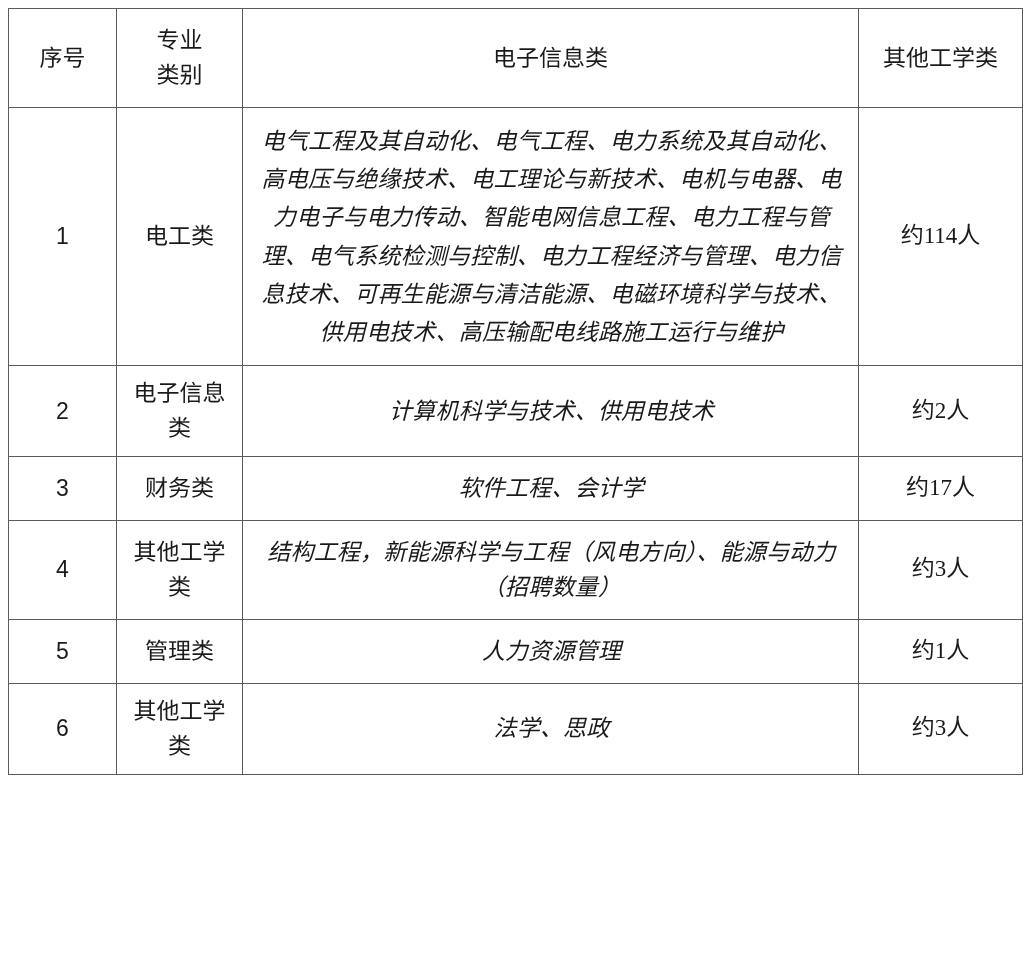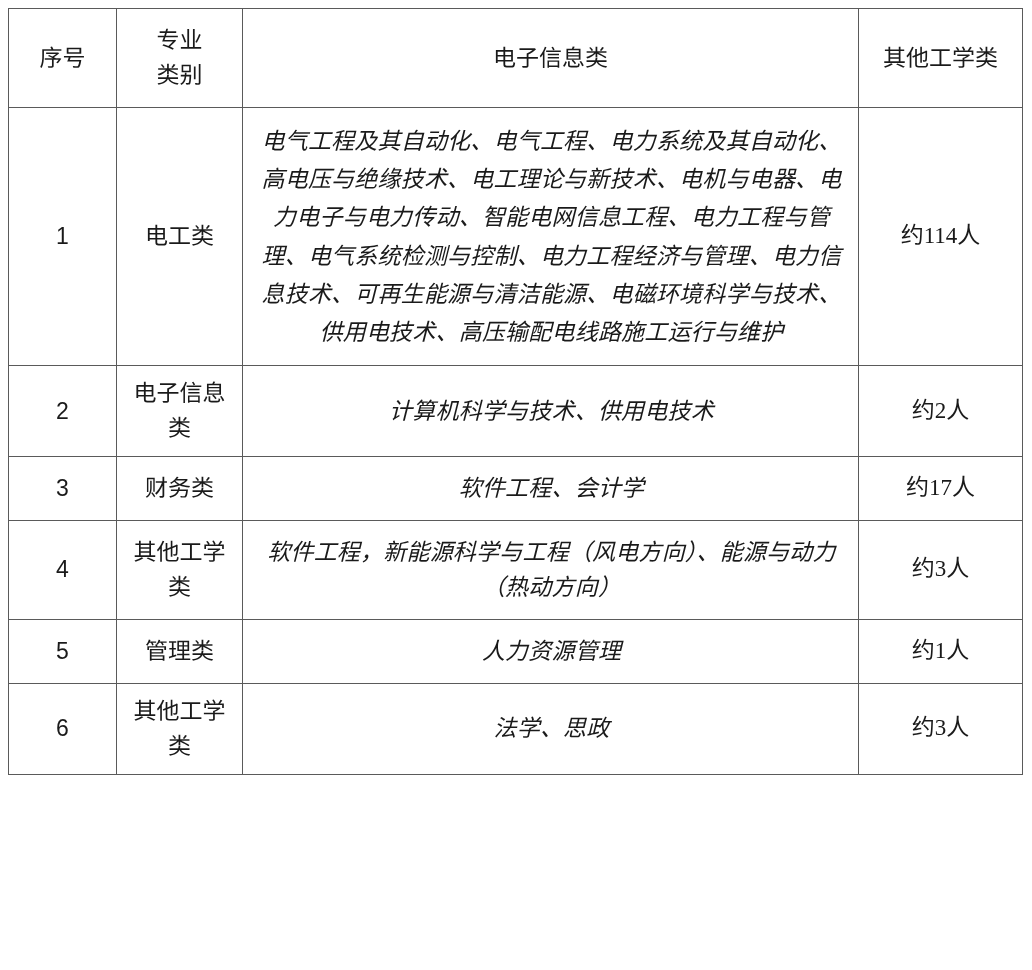--- a/index.html
+++ b/index.html
@@ -103,21 +103,21 @@
       </tr>
       <tr class="row-3">
         <td class="cell-index">3</td>
         <td class="cell-cat">财务类</td>
         <td class="cell-name">软件工程、会计学</td>
         <td class="cell-count">约17人</td>
       </tr>
       <tr class="row-4">
         <td class="cell-index">4</td>
         <td class="cell-cat">其他工学类</td>
-        <td class="cell-name">软件工程，新能源科学与工程（风电方向）、能源与动力（热动方向）</td>
+        <td class="cell-name">结构工程，新能源科学与工程（风电方向）、能源与动力（招聘数量）</td>
         <td class="cell-count">约3人</td>
       </tr>
       <tr class="row-5">
         <td class="cell-index">5</td>
         <td class="cell-cat">管理类</td>
         <td class="cell-name">人力资源管理</td>
         <td class="cell-count">约1人</td>
       </tr>
       <tr class="row-6">
         <td class="cell-index">6</td>

